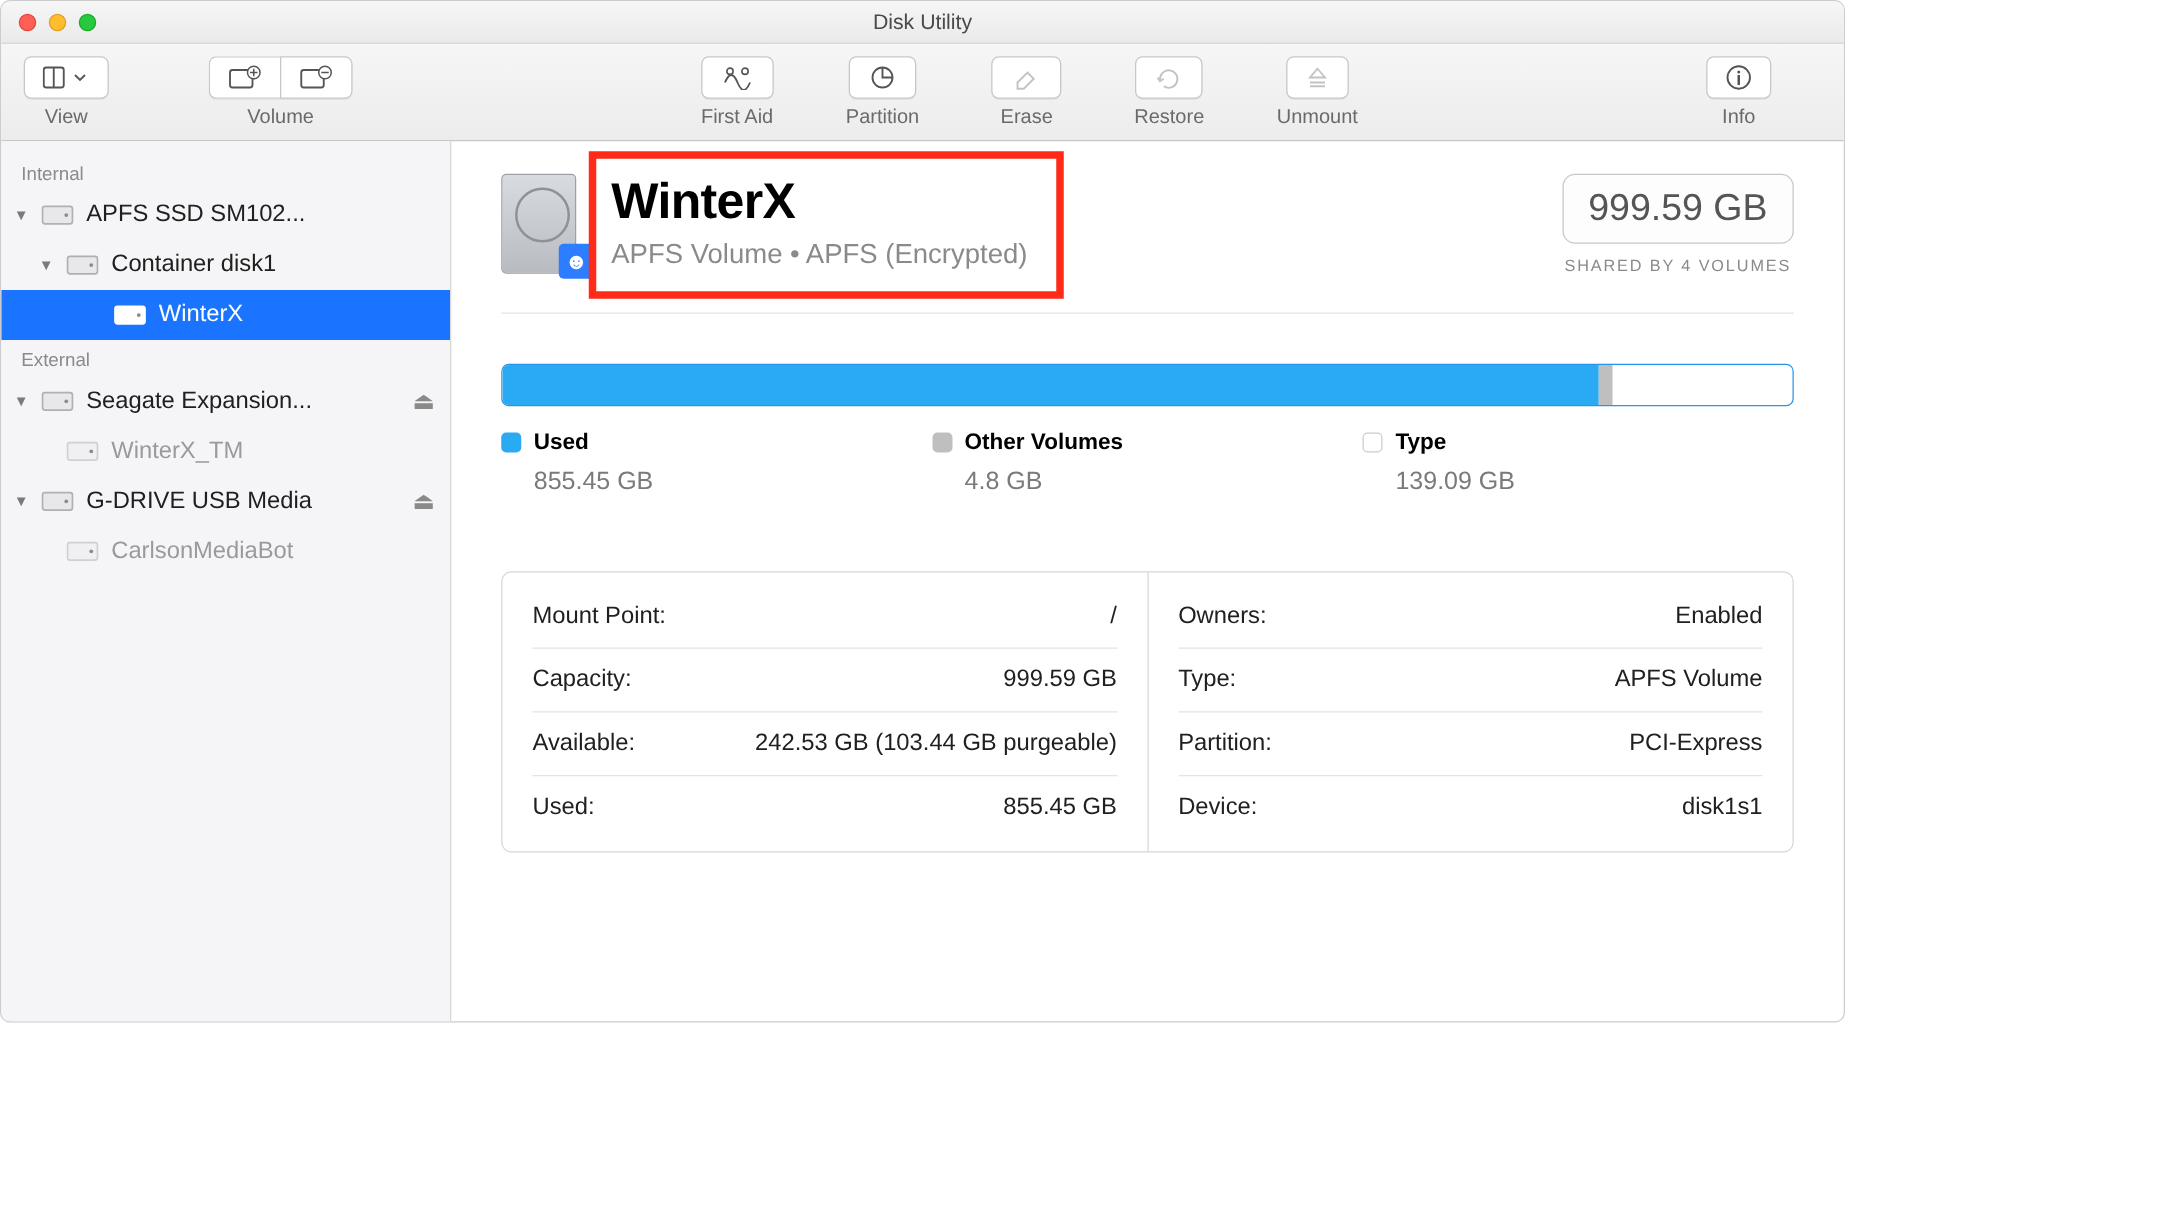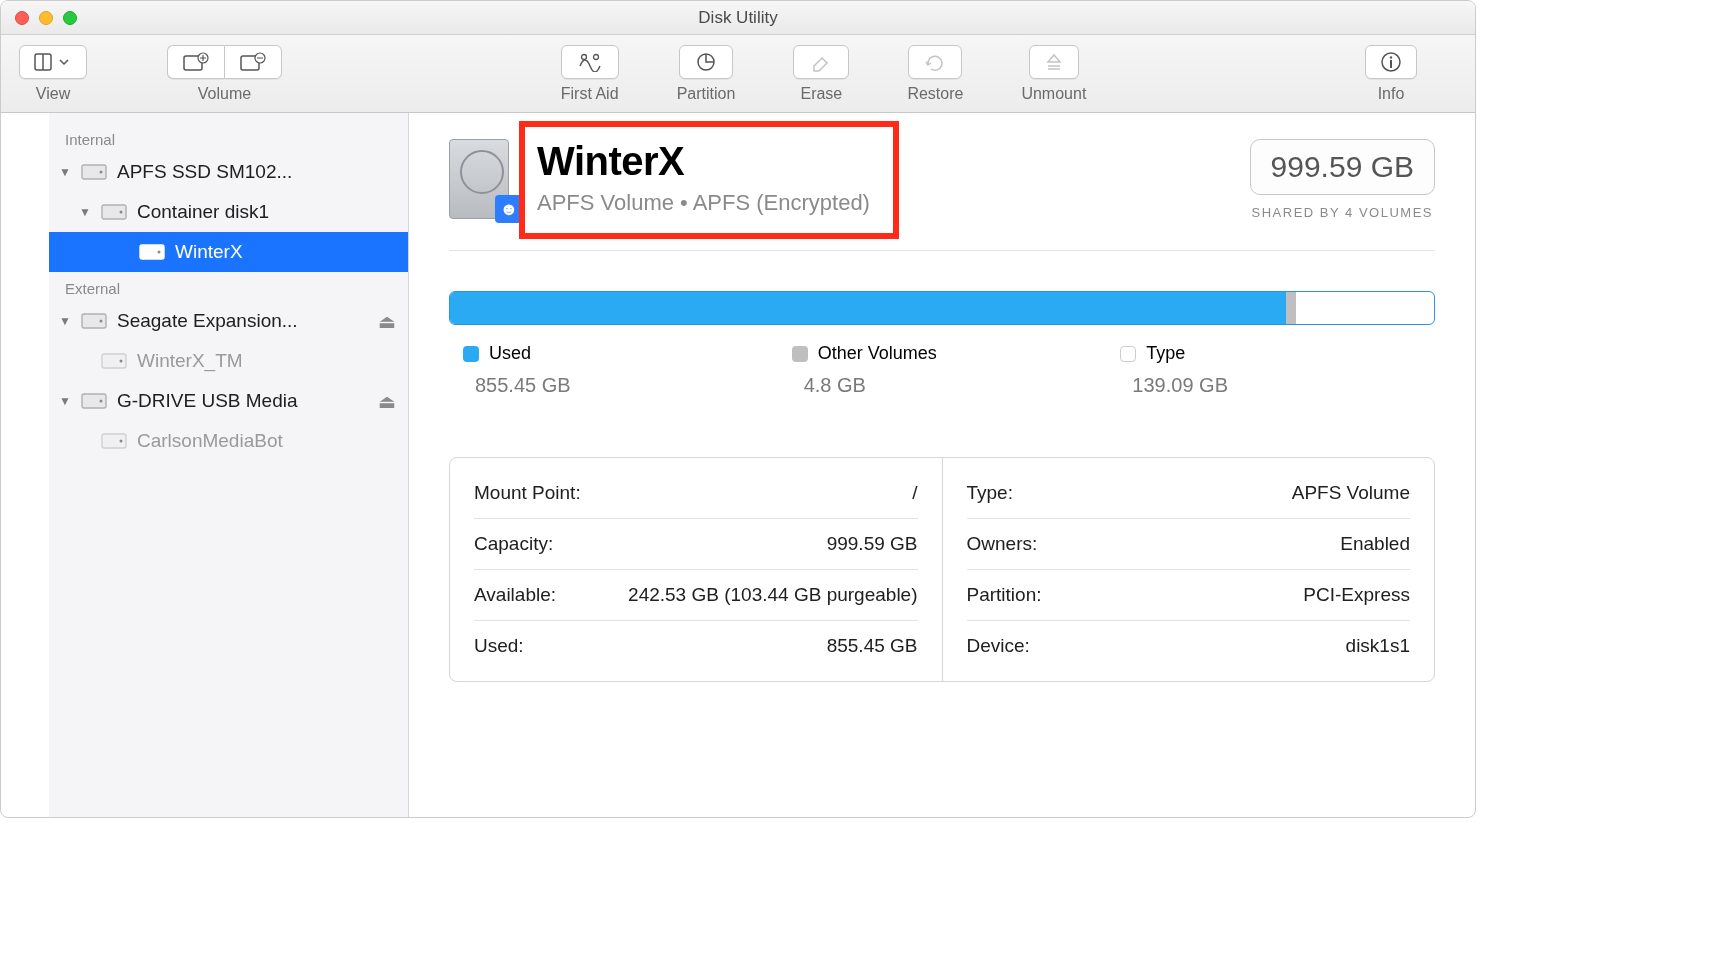--- a/index.html
+++ b/index.html
@@ -20,21 +20,21 @@
 .tgrp .btns { display: flex; }
 .tbtn { height: 34px; background: #fff; border: 1px solid #c7c7c7; border-radius: 6px; display: flex; align-items: center; justify-content: center; cursor: pointer; box-shadow: 0 1px 0 rgba(0,0,0,.05); padding: 0 14px; }
 .tbtn.seg-l { border-radius: 6px 0 0 6px; border-right: none; }
 .tbtn.seg-r { border-radius: 0 6px 6px 0; }
 .tgrp-label { font-size: 16px; color: #6a6a6a; margin-top: 6px; }
 .toolbar .spacer { flex: 1; }
 .toolbar .cluster { display: flex; gap: 18px; }
 .tbtn.disabled svg { opacity: .35; }
 
 
-.main { display: flex; height: calc(818px - 34px - 78px); padding-left: 48px; }
+.main { display: flex; height: calc(818px - 34px - 78px); }
 
 
 .sidebar { width: 360px; background: #f5f5f7; border-right: 1px solid #d6d6d6; padding-top: 10px; }
 .sb-header { font-size: 15px; color: #8a8a8a; padding: 8px 16px 4px; }
 .sb-row { display: flex; align-items: center; height: 40px; padding-left: 8px; font-size: 19px; color: #202020; cursor: pointer; }
 .sb-row .disc { font-size: 12px; color: #7a7a7a; width: 16px; text-align: center; }
 .sb-row .eject { margin-left: auto; margin-right: 12px; color: #8a8a8a; }
 .sb-row.sel { background: #1a74ff; color: #fff; }
 .sb-row.dim { color: #9a9a9a; }
 .sb-row .disk { width: 28px; height: 22px; margin: 0 8px; display: flex; align-items: center; }
@@ -60,21 +60,21 @@
 .capbox { border: 1px solid #c7c7c7; border-radius: 10px; padding: 10px 20px; font-size: 30px; color: #555; background: #fdfdfd; }
 .caplabel { font-size: 13px; color: #8a8a8a; letter-spacing: 1.5px; margin-top: 10px; }
 .divider { border: none; border-top: 1px solid #e3e3e3; margin: 30px 0 40px; }
 
 
 .usage { height: 34px; border: 1px solid #2a94e8; border-radius: 6px; overflow: hidden; display: flex; background: #fff; }
 .usage .seg-used { background: #29aaf3; }
 .usage .seg-other { background: #bfbfbf; }
 .legend { display: flex; margin-top: 18px; }
 .legend .litem { flex: 1; }
-.legend .lhead { display: flex; align-items: center; font-weight: 400; font-size: 18px; margin-left: 14px; }
+.legend .lhead { display: flex; align-items: center; font-weight: 700; font-size: 18px; }
 .legend .dot { width: 16px; height: 16px; border-radius: 4px; margin-right: 10px; }
 .legend .lval { margin-top: 10px; color: #7a7a7a; font-size: 20px; padding-left: 26px; }
 .dot-used { background: #29aaf3; }
 .dot-other { background: #bfbfbf; }
 .dot-free { background: #fff; border: 1px solid #ccc; }
 
 
 .details { border: 1px solid #d6d6d6; border-radius: 8px; margin-top: 60px; display: flex; }
 .details .col { flex: 1; padding: 10px 24px; }
 .details .col:first-child { border-right: 1px solid #d6d6d6; }
@@ -325,28 +325,28 @@
             <span class="k">Available:</span>
             <span class="v">242.53 GB (103.44 GB purgeable)</span>
           </div>
           <div class="drow">
             <span class="k">Used:</span>
             <span class="v">855.45 GB</span>
           </div>
         </div>
       <div class="col" id="dright">
           <div class="drow">
+            <span class="k">Owners:</span>
+            <span class="v">Enabled</span>
+          </div>
+          <div class="drow">
             <span class="k">Type:</span>
             <span class="v">APFS Volume</span>
           </div>
           <div class="drow">
-            <span class="k">Owners:</span>
-            <span class="v">Enabled</span>
-          </div>
-          <div class="drow">
             <span class="k">Partition:</span>
             <span class="v">PCI-Express</span>
           </div>
           <div class="drow">
             <span class="k">Device:</span>
             <span class="v">disk1s1</span>
           </div>
         </div>
     </div>
   </div>

